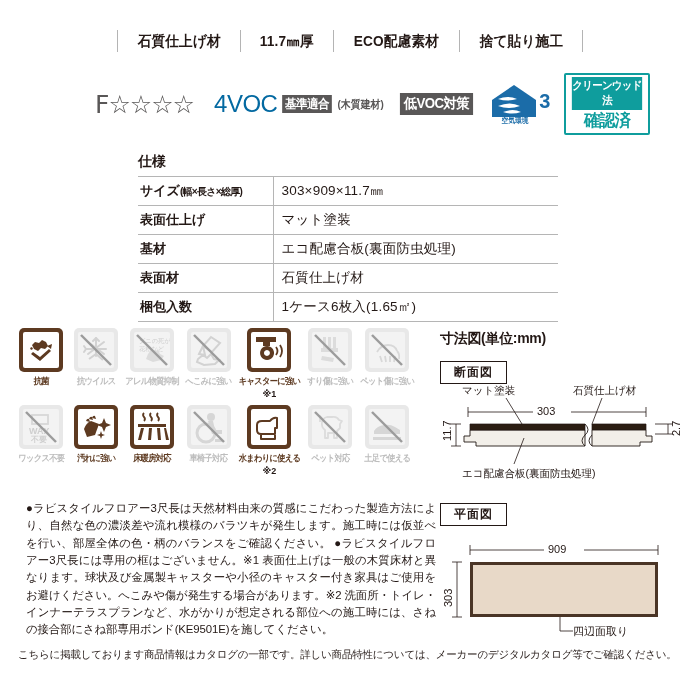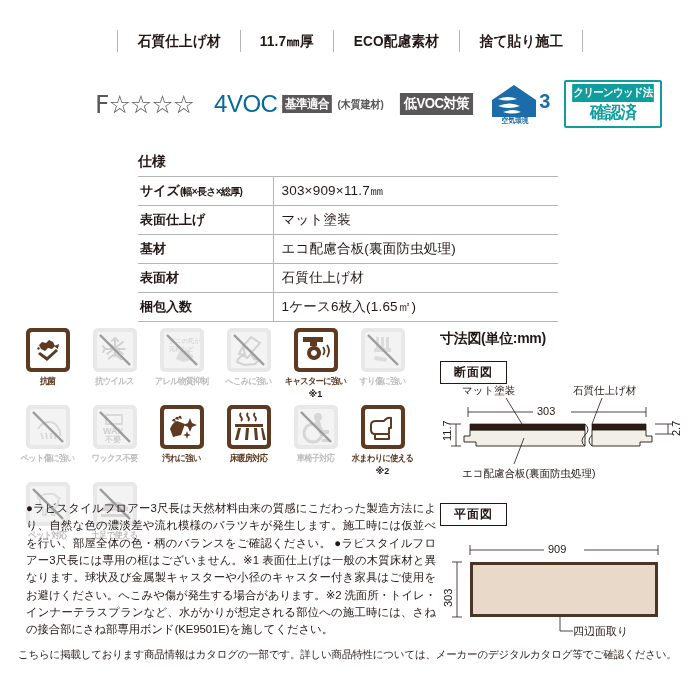--- a/index.html
+++ b/index.html
@@ -64,21 +64,21 @@
     font-family: "Liberation Sans", sans-serif;
   }
   .air-badge .cap {
     position: absolute; left: 2px; bottom: -1px; width: 46px;
     text-align: center; font-size: 7.5px; font-weight: 700; color: #1b6ca8;
     transform: scaleX(.9);
   }
   .cw-badge {
     margin-left: 14px; border: 2px solid #0f9d9d; background: #ffffff;
     padding: 2px 4px 3px; text-align: center; border-radius: 2px;
-    width: 98px;
+    width: 86px;
   }
   .cw-badge .l1 {
     background: #0f9d9d; color: #ffffff; font-size: 11px; font-weight: 700;
     padding: 1px 0 2px; letter-spacing: -.8px; transform: scaleX(.95);
   }
   .cw-badge .l2 {
     color: #0f9d9d; font-size: 17px; font-weight: 700; letter-spacing: -1px;
     line-height: 1.15; margin-top: 1px; transform: scaleX(.96);
   }
 
@@ -95,21 +95,21 @@
   }
   table.spec th .sub { font-size: 10px; font-weight: 700; letter-spacing: -.7px; }
   table.spec td {
     font-size: 13.5px; font-weight: 400; padding: 5px 4px 5px 8px;
     white-space: nowrap; letter-spacing: .2px;
   }
 
   
   .icon-grid {
     position: absolute; left: 14px; top: 328px; width: 402px;
-    display: grid; grid-template-columns: repeat(6, 1fr); row-gap: 6px;
+    display: grid; grid-template-columns: repeat(7, 1fr); row-gap: 6px;
   }
   .icon-cell { text-align: center; position: relative; }
   .icon-box {
     width: 44px; height: 44px; margin: 0 auto; border-radius: 5px;
     position: relative; overflow: hidden;
   }
   .icon-box.on { background: #5d3a21; }
   .icon-box.off { background: #e8e8e8; }
   .icon-box .inner {
     position: absolute; left: 4px; top: 4px; right: 4px; bottom: 4px;

